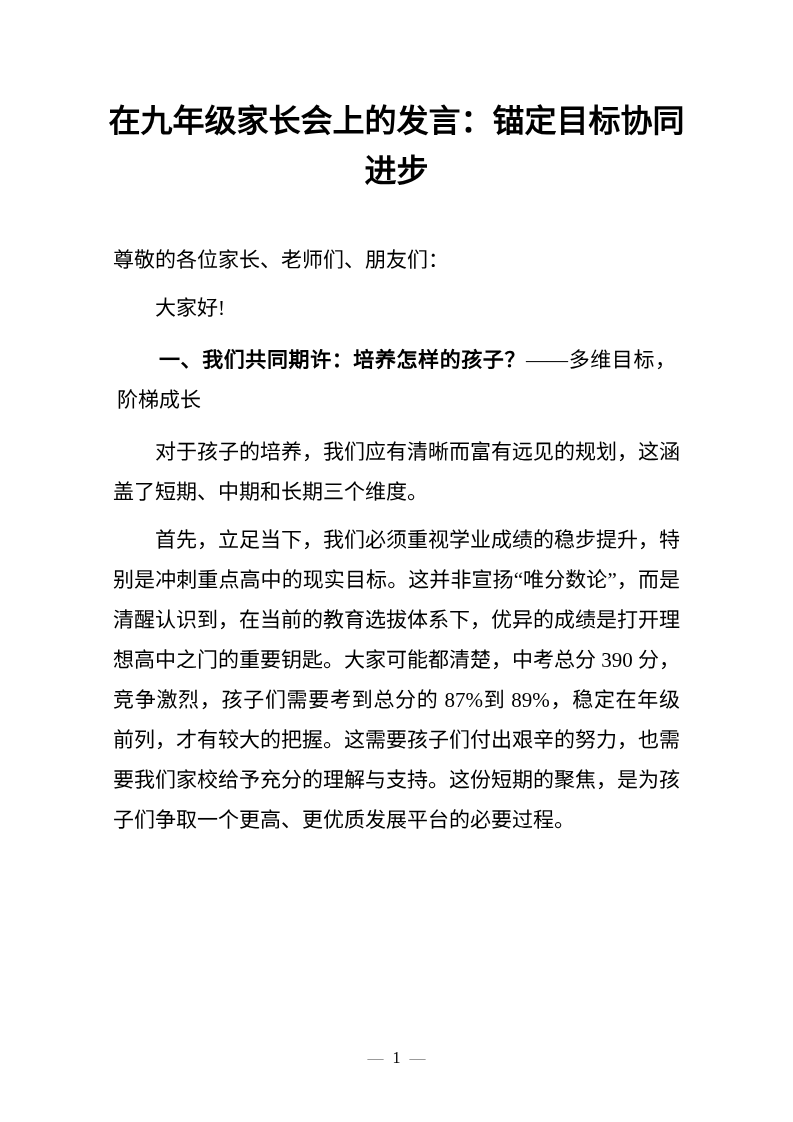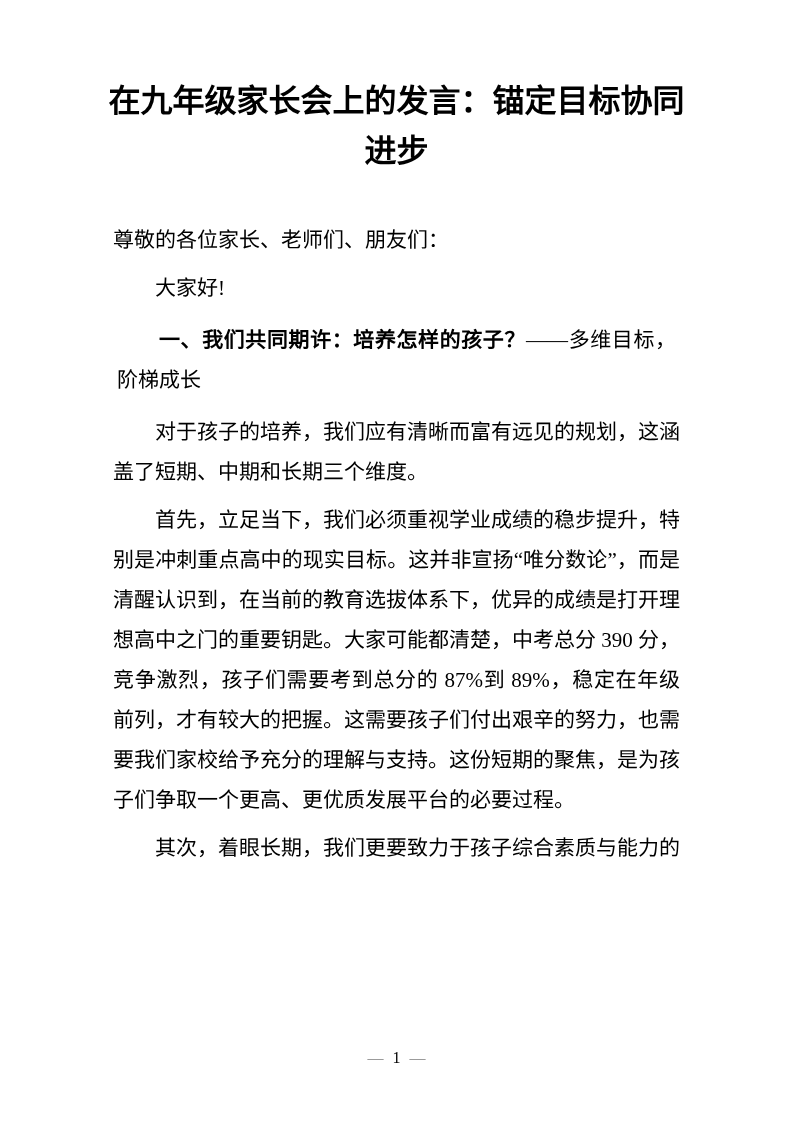--- a/index.html
+++ b/index.html
@@ -11,21 +11,21 @@
     position: relative;
     width: 793px;
     height: 1122px;
     margin: 0 auto;
     background: #ffffff;
     overflow: hidden;
     color: #000000;
     font-family: "Liberation Serif", "DejaVu Serif", serif;
   }
   .content {
-    padding: 76px 105px 0 105px;
+    padding: 96px 105px 0 105px;
   }
   .doc-title {
     font-size: 32px;
     font-weight: 700;
     line-height: 50px;
     text-align: center;
     letter-spacing: 0;
     margin: 0 0 44px 0;
     font-family: "Liberation Serif", "DejaVu Serif", serif;
   }
@@ -84,20 +84,19 @@
 
 
     <p class="section-heading">
       <span class="head-bold">一、我们共同期许：培养怎样的孩子？</span><span class="head-rest">——多维目标，阶梯成长</span>
     </p>
 
     <p class="para indent">对于孩子的培养，我们应有清晰而富有远见的规划，这涵盖了短期、中期和长期三个维度。</p>
 
     <p class="para indent">首先，立足当下，我们必须重视学业成绩的稳步提升，特别是冲刺重点高中的现实目标。这并非宣扬“唯分数论”，而是清醒认识到，在当前的教育选拔体系下，优异的成绩是打开理想高中之门的重要钥匙。大家可能都清楚，中考总分 390 分，竞争激烈，孩子们需要考到总分的 87%到 89%，稳定在年级前列，才有较大的把握。这需要孩子们付出艰辛的努力，也需要我们家校给予充分的理解与支持。这份短期的聚焦，是为孩子们争取一个更高、更优质发展平台的必要过程。</p>
 
-    <p class="para indent">其次，着眼长期，我们更要致力于孩子综合素质与能力的</p>
 
   </div>
 
   <div class="page-footer">
     <span class="dash">—</span><span class="num">1</span><span class="dash">—</span>
   </div>
 </div>
 
 </body></html>

